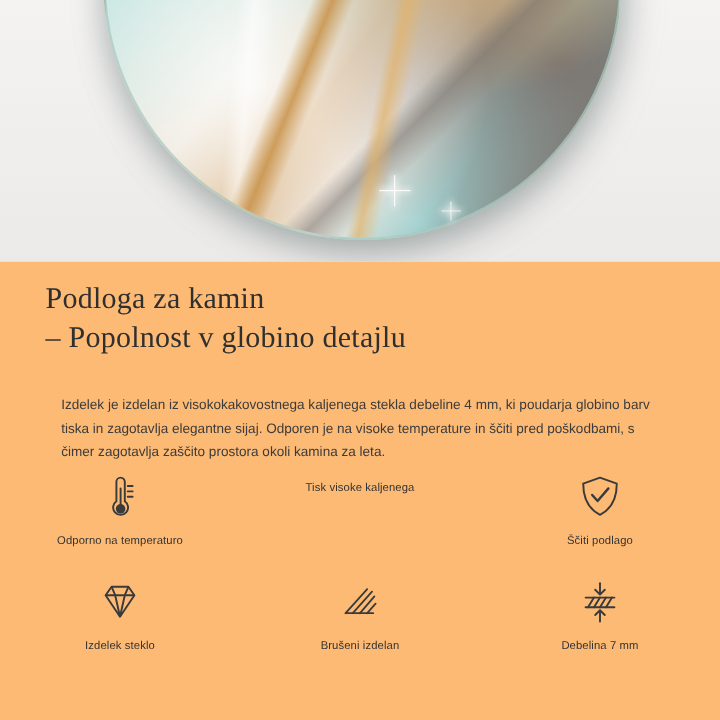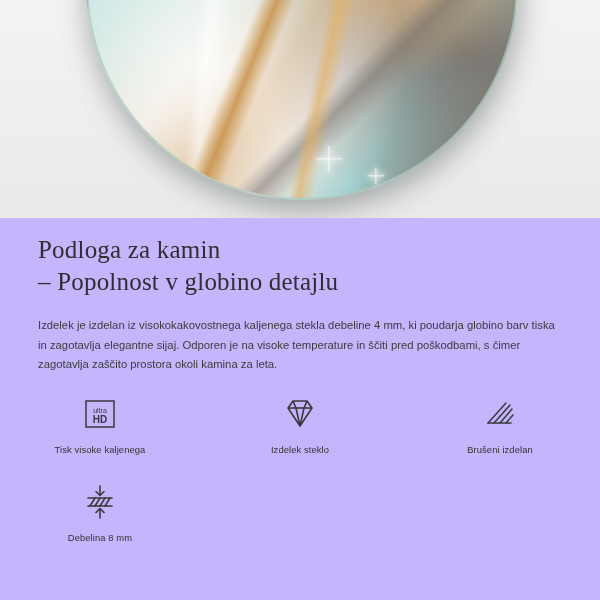--- a/index.html
+++ b/index.html
@@ -11,21 +11,21 @@
     height: 600px;
     background: #ffffff;
     font-family: "Liberation Sans", sans-serif;
     overflow: hidden;
   }
 
   .page {
     position: relative;
     width: 600px;
     height: 600px;
-    background: #c4b5fd;
+    background: #fdba74;
     overflow: hidden;
   }
 
   
   .hero {
     position: relative;
     width: 600px;
     height: 218px;
     background: #f2f1f0;
     overflow: hidden;
@@ -130,21 +130,21 @@
     font-weight: 400;
     font-size: 25px;
     line-height: 32px;
     color: #2f2f2f;
     letter-spacing: 0.2px;
   }
   .headline .line2 {
     display: block;
   }
   .body-copy {
-    margin: 0;
+    margin: 13px;
     padding: 18px 38px 0 38px;
     font-size: 11.3px;
     line-height: 19.5px;
     color: #3c3c3c;
     max-width: 530px;
   }
 
   
   .features {
     position: absolute;
@@ -195,32 +195,49 @@
   <div class="content">
     <h1 class="headline">
       <span>Podloga za kamin</span>
       <span class="line2">– Popolnost v globino detajlu</span>
     </h1>
     <p class="body-copy">Izdelek je izdelan iz visokokakovostnega kaljenega stekla debeline 4 mm, ki poudarja globino barv tiska in zagotavlja elegantne sijaj. Odporen je na visoke temperature in ščiti pred poškodbami, s čimer zagotavlja zaščito prostora okoli kamina za leta.</p>
   </div>
 
   <div class="features">
 
-
-    <div class="feature">
-      <div class="feature-icon">
-        <svg width="40" height="40" viewBox="0 0 40 40">
-          <rect x="6" y="7" width="28" height="26" fill="none" stroke="#3a3a3a" stroke-width="1.5"></rect>
-          <text x="20" y="18.5" text-anchor="middle" font-family="Liberation Sans, sans-serif" font-size="7" fill="#3a3a3a">ultra</text>
-          <text x="20" y="29" text-anchor="middle" font-family="Liberation Sans, sans-serif" font-size="10" font-weight="bold" fill="#3a3a3a">HD</text>
-        </svg>
-      </div>
+    <div class="feature">
+      <div class="feature-icon">
+        <svg width="36" height="40" viewBox="0 0 36 40">
+          <g fill="none" stroke="#3a3a3a" stroke-width="1.6" stroke-linecap="round">
+            <path d="M15 7.5a3.5 3.5 0 0 1 7 0v16.2a6.2 6.2 0 1 1-7 0z"></path>
+            <line x1="18.5" y1="13" x2="18.5" y2="26"></line>
+            <line x1="24.5" y1="11" x2="28.5" y2="11"></line>
+            <line x1="24.5" y1="15.5" x2="28.5" y2="15.5"></line>
+            <line x1="24.5" y1="20" x2="28.5" y2="20"></line>
+          </g>
+          <circle cx="18.5" cy="30" r="4" fill="#3a3a3a"></circle>
+        </svg>
+      </div>
+      <div class="feature-label">Odporno na temperaturo</div>
+    </div>
+
+    <div class="feature">
       <div class="feature-label">Tisk visoke kaljenega</div>
     </div>
 
+    <div class="feature">
+      <div class="feature-icon">
+        <svg width="40" height="42" viewBox="0 0 40 42">
+          <path d="M20 5 L34 10 C34 24 28 32 20 36 C12 32 6 24 6 10 Z" fill="none" stroke="#3a3a3a" stroke-width="1.6" stroke-linejoin="round"></path>
+          <path d="M13.5 19.5 L18 24.5 L27 14" fill="none" stroke="#3a3a3a" stroke-width="2" stroke-linecap="round" stroke-linejoin="round"></path>
+        </svg>
+      </div>
+      <div class="feature-label">Ščiti podlago</div>
+    </div>
 
     <div class="feature">
       <div class="feature-icon">
         <svg width="42" height="36" viewBox="0 0 42 36">
           <g fill="none" stroke="#3a3a3a" stroke-width="1.6" stroke-linejoin="round">
             <path d="M9 12 L14 5 L28 5 L33 12 L21 30 Z"></path>
             <path d="M9 12 L33 12"></path>
             <path d="M14 5 L17 12 L21 30"></path>
             <path d="M28 5 L25 12 L21 30"></path>
           </g>
@@ -254,17 +271,17 @@
             <line x1="10" y1="24" x2="34" y2="24"></line>
             <line x1="22" y1="36" x2="22" y2="27"></line>
             <path d="M18 30.5 L22 26.5 L26 30.5"></path>
             <line x1="12" y1="24" x2="17" y2="16"></line>
             <line x1="17" y1="24" x2="22" y2="16"></line>
             <line x1="22" y1="24" x2="27" y2="16"></line>
             <line x1="27" y1="24" x2="32" y2="16"></line>
           </g>
         </svg>
       </div>
-      <div class="feature-label">Debelina 8 mm</div>
+      <div class="feature-label">Debelina 7 mm</div>
     </div>
 
   </div>
 </div>
 
 </body></html>

